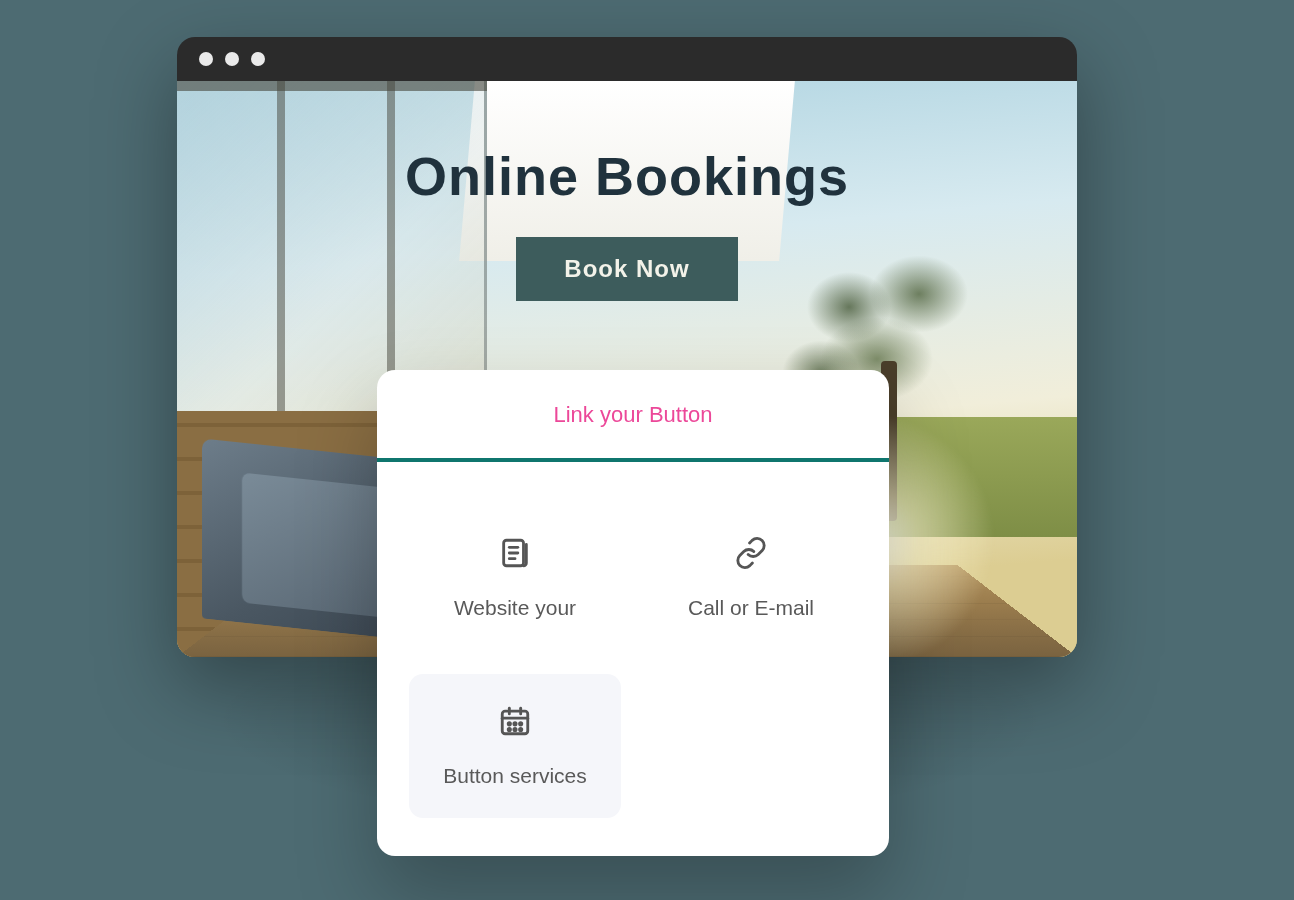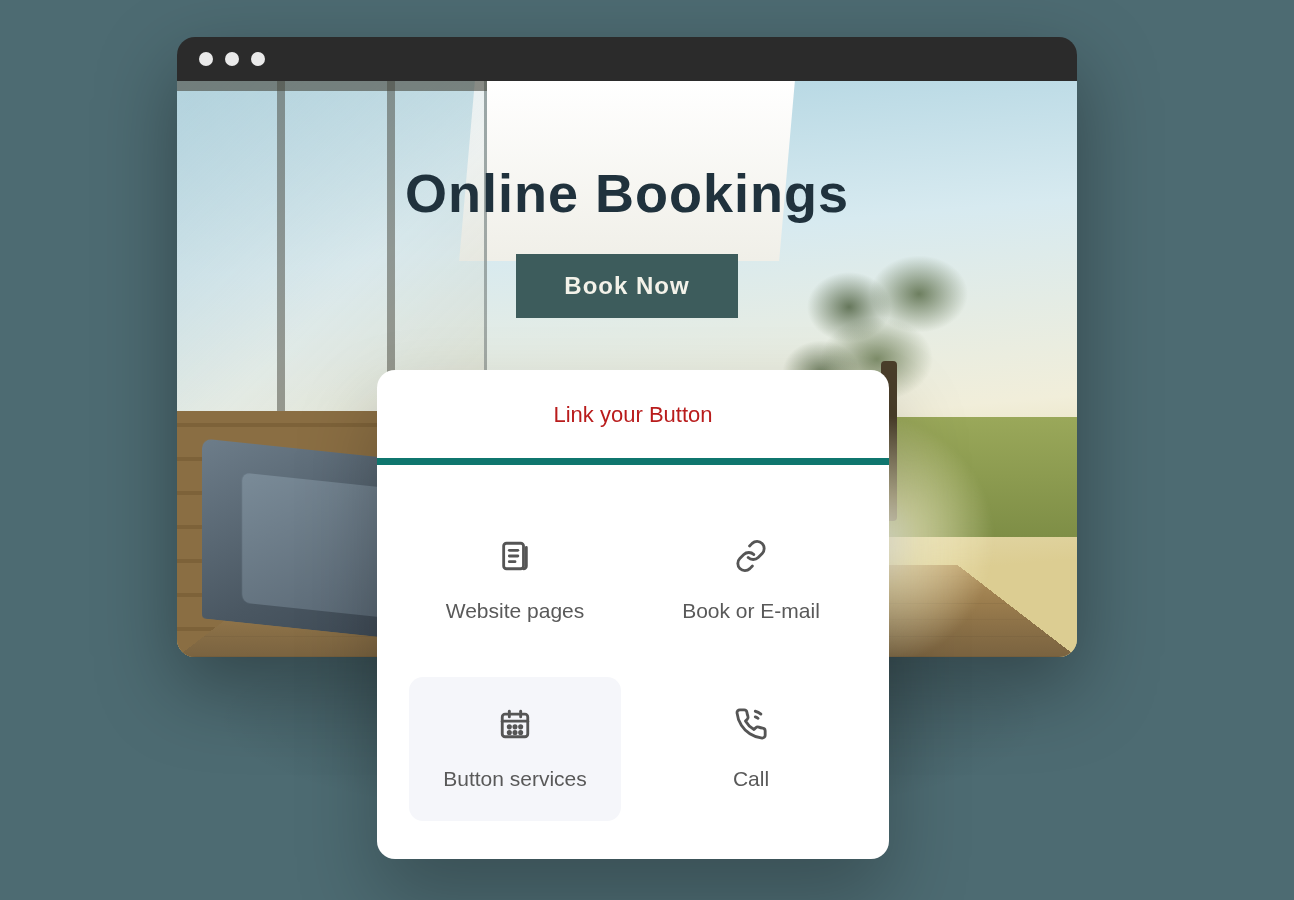--- a/index.html
+++ b/index.html
@@ -197,21 +197,21 @@
       border-left: 3px solid rgba(90,80,60,0.6);
       border-bottom: 3px solid rgba(90,80,60,0.6);
       transform: skewX(-15deg);
       background: repeating-linear-gradient(180deg, rgba(110,95,65,0.35) 0, rgba(110,95,65,0.35) 4px, transparent 4px, transparent 10px);
     }
 
     .hero-content {
       position: relative;
       z-index: 5;
       text-align: center;
-      padding-top: 81px;
+      padding-top: 64px;
     }
 
     .hero-title {
       font-size: 54px;
       font-weight: 700;
       color: #20323d;
       letter-spacing: 1px;
       margin-bottom: 30px;
     }
 
@@ -236,22 +236,22 @@
       border-radius: 18px;
       box-shadow: 0 40px 80px rgba(0,0,0,0.25);
       z-index: 20;
       overflow: hidden;
     }
 
     .popover-header {
       text-align: center;
       padding: 32px 20px 30px;
       font-size: 22px;
-      color: #b91c1c;
-      border-bottom: 7px solid #0f766e;
+      color: #ec4899;
+      border-bottom: 4px solid #0f766e;
     }
 
     .options-grid {
       display: grid;
       grid-template-columns: 1fr 1fr;
       gap: 24px 24px;
       padding: 44px 32px 38px;
     }
 
     .option-tile {
@@ -332,56 +332,46 @@
     <div class="option-tile">
       <span>
         <svg class="opt-icon" viewBox="0 0 24 24" fill="none" stroke="currentColor" stroke-width="2" stroke-linecap="round" stroke-linejoin="round">
           <rect x="4" y="3" width="14" height="18" rx="2"></rect>
           <path d="M20 6v13a2 2 0 0 1-2 2"></path>
           <line x1="8" y1="8" x2="14" y2="8"></line>
           <line x1="8" y1="12" x2="14" y2="12"></line>
           <line x1="8" y1="16" x2="12" y2="16"></line>
         </svg>
       </span>
-      <span class="option-label">Website pages</span>
+      <span class="option-label">Website your</span>
     </div>
 
     <div class="option-tile">
       <span>
         <svg class="opt-icon" viewBox="0 0 24 24" fill="none" stroke="currentColor" stroke-width="2" stroke-linecap="round" stroke-linejoin="round">
           <path d="M10 13a5 5 0 0 0 7.07 0l2.83-2.83a5 5 0 0 0-7.07-7.07L11 5"></path>
           <path d="M14 11a5 5 0 0 0-7.07 0L4.1 13.83a5 5 0 0 0 7.07 7.07L13 19"></path>
         </svg>
       </span>
-      <span class="option-label">Book or E-mail</span>
+      <span class="option-label">Call or E-mail</span>
     </div>
 
     <div class="option-tile selected">
       <span>
         <svg class="opt-icon" viewBox="0 0 24 24" fill="none" stroke="currentColor" stroke-width="2" stroke-linecap="round" stroke-linejoin="round">
           <rect x="3" y="5" width="18" height="16" rx="2"></rect>
           <line x1="3" y1="10" x2="21" y2="10"></line>
           <line x1="8" y1="3" x2="8" y2="7"></line>
           <line x1="16" y1="3" x2="16" y2="7"></line>
           <circle cx="8" cy="14" r="0.8" fill="currentColor"></circle>
           <circle cx="12" cy="14" r="0.8" fill="currentColor"></circle>
           <circle cx="16" cy="14" r="0.8" fill="currentColor"></circle>
           <circle cx="8" cy="18" r="0.8" fill="currentColor"></circle>
           <circle cx="12" cy="18" r="0.8" fill="currentColor"></circle>
           <circle cx="16" cy="18" r="0.8" fill="currentColor"></circle>
         </svg>
       </span>
       <span class="option-label">Button services</span>
     </div>
 
-    <div class="option-tile">
-      <span>
-        <svg class="opt-icon" viewBox="0 0 24 24" fill="none" stroke="currentColor" stroke-width="2" stroke-linecap="round" stroke-linejoin="round">
-          <path d="M22 16.92v3a2 2 0 0 1-2.18 2 19.8 19.8 0 0 1-8.63-3.07 19.5 19.5 0 0 1-6-6A19.8 19.8 0 0 1 2.12 4.18 2 2 0 0 1 4.11 2h3a2 2 0 0 1 2 1.72c.13.96.37 1.9.72 2.8a2 2 0 0 1-.45 2.11L8.09 9.91a16 16 0 0 0 6 6l1.28-1.29a2 2 0 0 1 2.11-.45c.9.35 1.84.59 2.8.72A2 2 0 0 1 22 16.92z"></path>
-          <path d="M15 3c1.5.3 2.9 1 4 2"></path>
-          <path d="M15 7c.7.2 1.4.6 2 1"></path>
-        </svg>
-      </span>
-      <span class="option-label">Call</span>
-    </div>
 
   </div>
 </div>
 
 </body></html>

